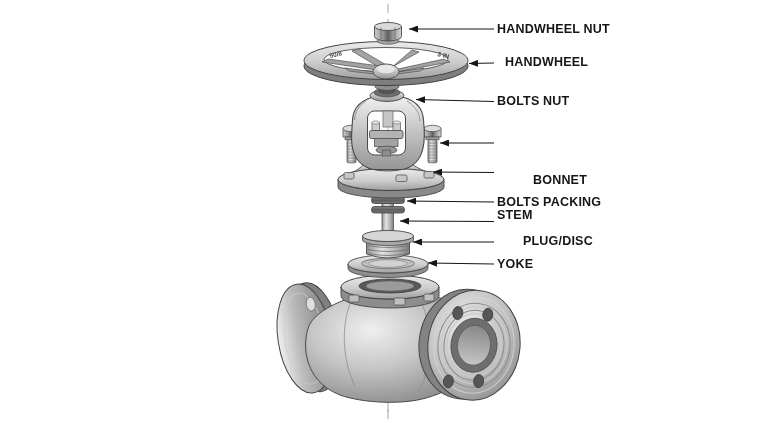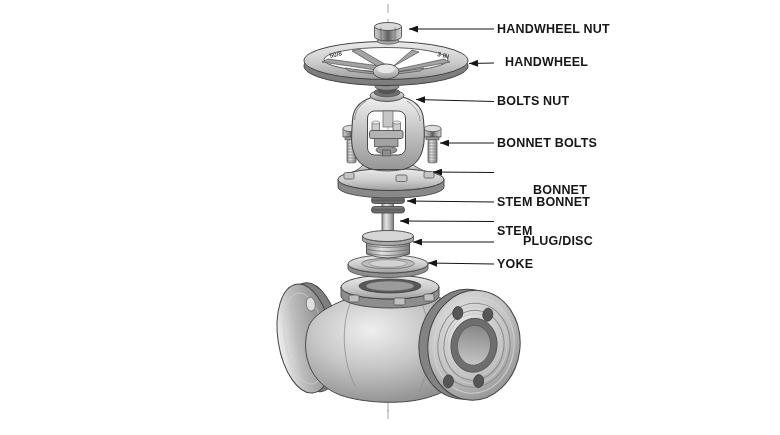--- a/index.html
+++ b/index.html
@@ -7,22 +7,22 @@
     position:relative;width:780px;height:435px;background:#ffffff;
     font-family:"Liberation Sans",sans-serif;overflow:hidden;
   }
   .art{position:absolute;left:0;top:0;}
   .labels{position:absolute;left:0;top:0;width:780px;height:307px;pointer-events:none;}
   .lbl{
     position:absolute;left:497px;height:15px;line-height:15px;
     font-size:12.5px;font-weight:700;letter-spacing:.2px;color:#161616;
     white-space:nowrap;
   }
-  .l0{top:22px;} .l1{top:55px;margin-left:8px;} .l2{top:94px;} .l3{top:136px;} .l4{top:183px;padding-left:36px;}
-  .l5{top:195px;} .l6{top:224px;} .l7{top:234px;padding-left:26px;} .l8{top:257px;}
+  .l0{top:22px;} .l1{top:55px;margin-left:8px;} .l2{top:94px;} .l3{top:136px;} .l4{top:173px;padding-left:36px;}
+  .l5{top:195px;} .l6{top:208px;} .l7{top:234px;padding-left:26px;} .l8{top:257px;}
 </style>
 </head>
 <body>
 
 <div class="stage">
 
 <svg class="art" width="780" height="435" viewBox="0 0 780 435">
   <defs>
     <linearGradient id="gV" x1="0" y1="0" x2="0" y2="1">
       <stop offset="0" stop-color="#f1f1f1"></stop>
@@ -252,21 +252,20 @@
     <line x1="494" y1="221.5" x2="400" y2="221" marker-end="url(#arr)"></line>
     <line x1="494" y1="242" x2="413" y2="242" marker-end="url(#arr)"></line>
     <line x1="494" y1="264" x2="428" y2="263" marker-end="url(#arr)"></line>
   </g>
 </svg>
 
 <div class="labels">
   <div class="lbl l0">HANDWHEEL NUT</div>
   <div class="lbl l1">HANDWHEEL</div>
   <div class="lbl l2">BOLTS NUT</div>
-  <div class="lbl l3">BONNET BOLTS</div>
   <div class="lbl l4">BONNET</div>
-  <div class="lbl l5">STEM BONNET</div>
+  <div class="lbl l5">BOLTS PACKING</div>
   <div class="lbl l6">STEM</div>
   <div class="lbl l7">PLUG/DISC</div>
   <div class="lbl l8">YOKE</div>
 </div>
 
 </div>
 
 </body></html>

